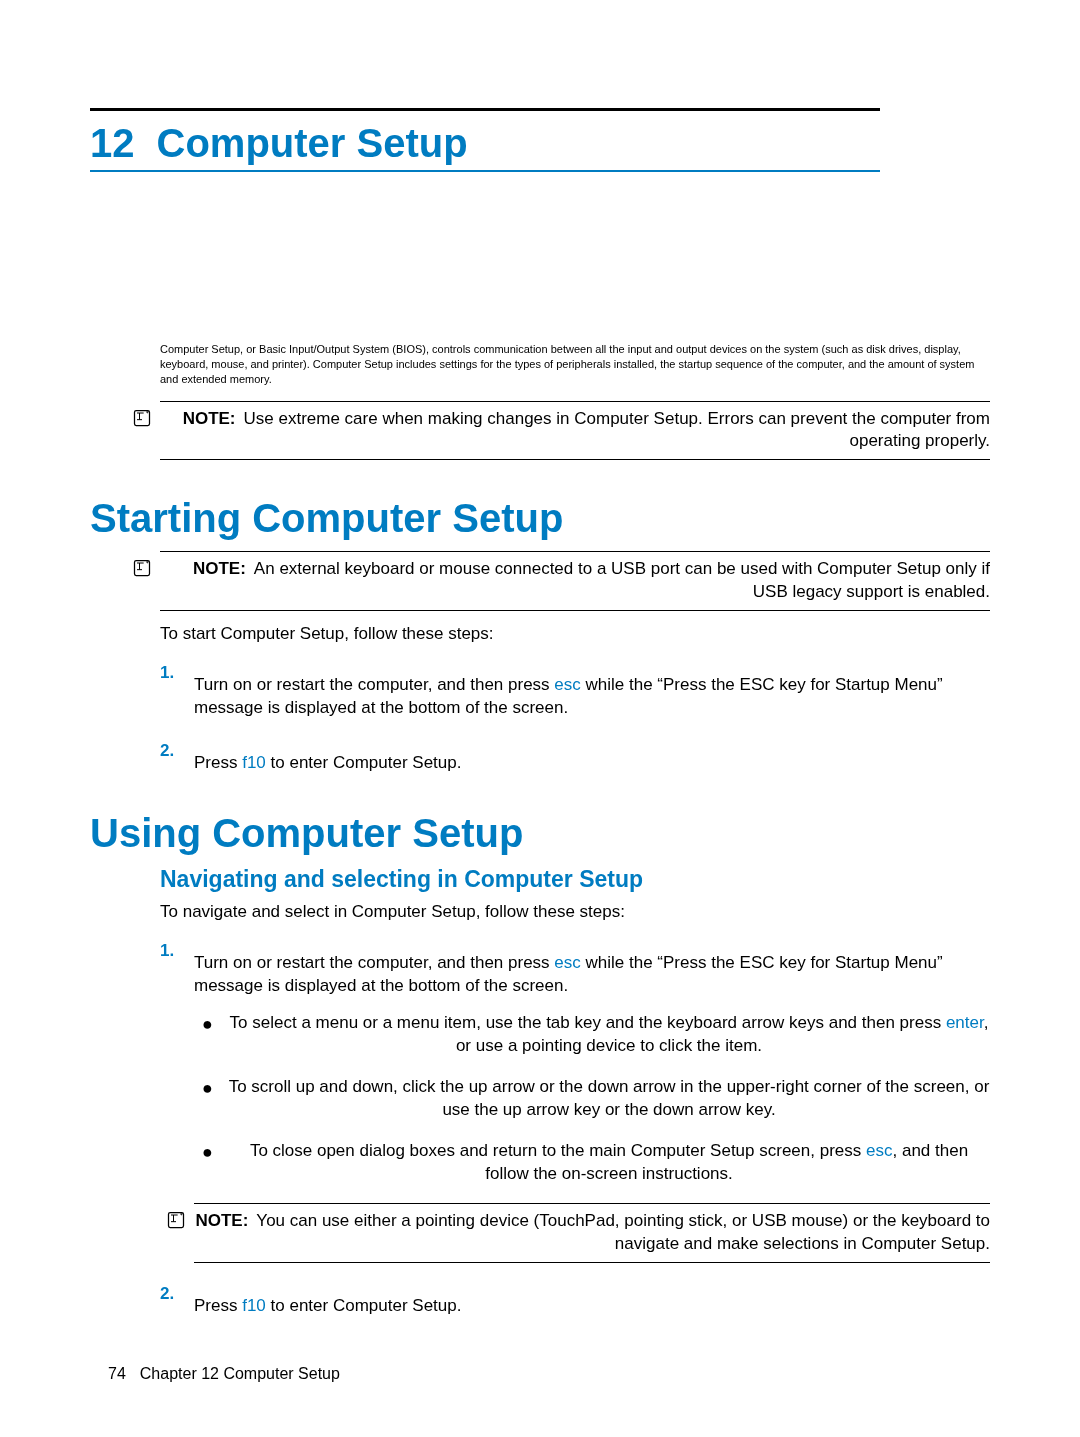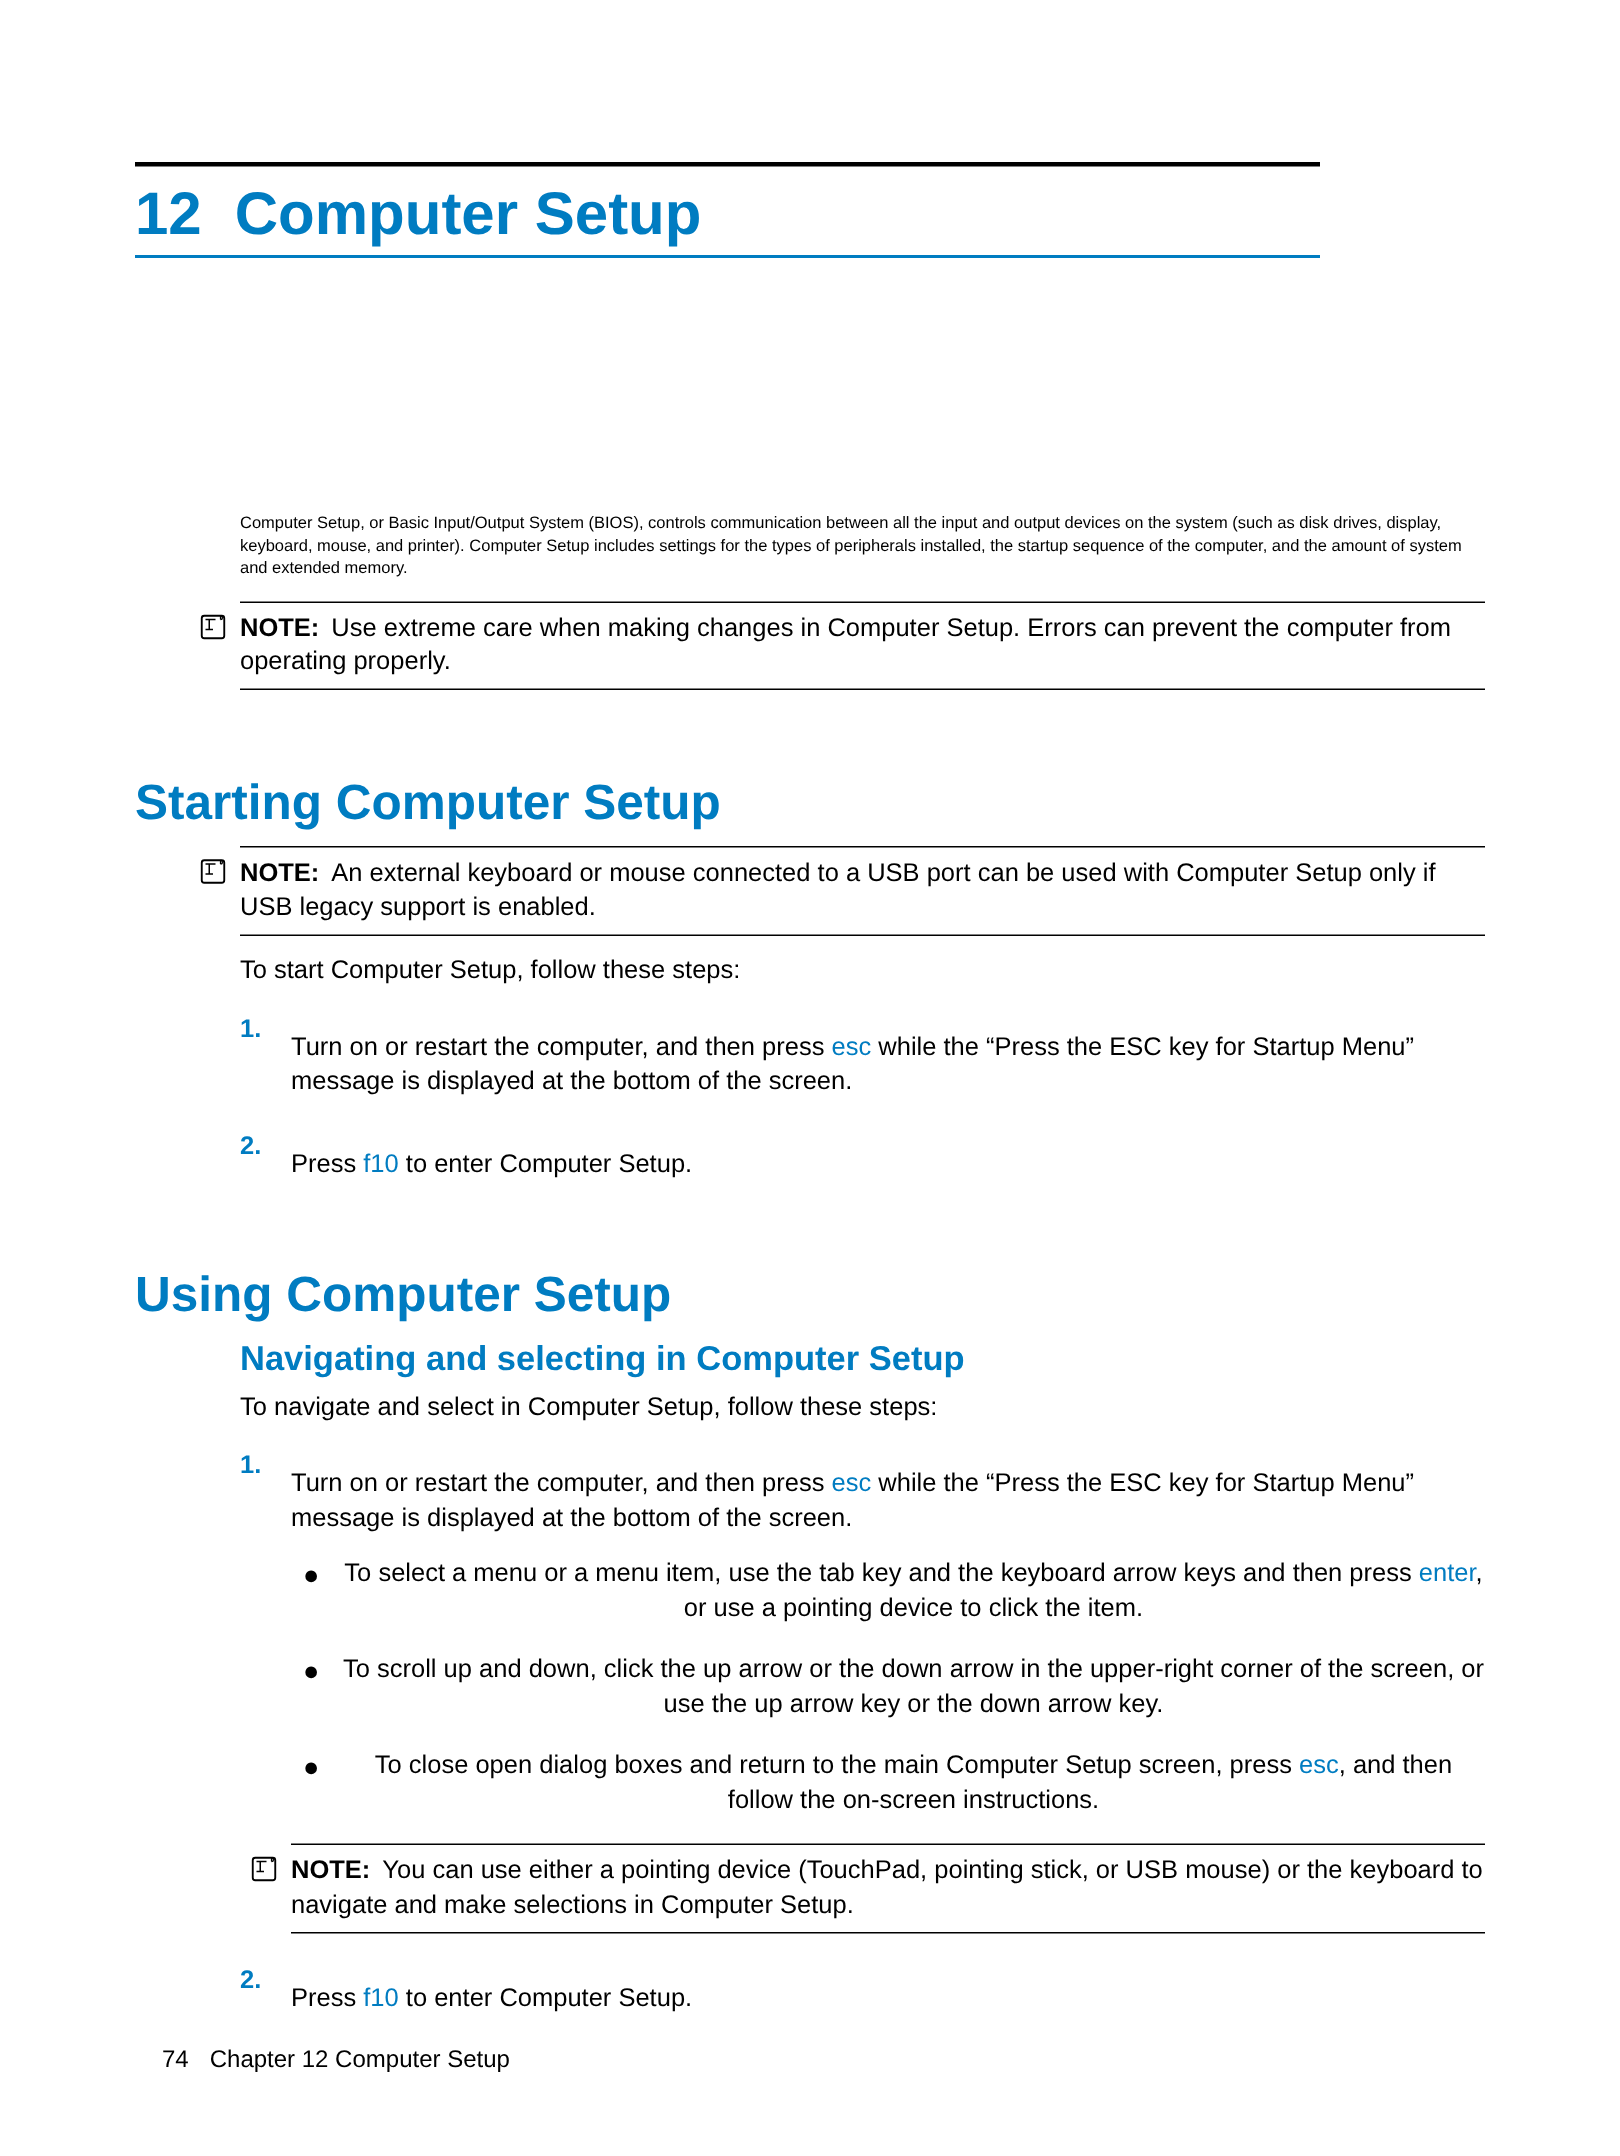--- a/index.html
+++ b/index.html
@@ -6,26 +6,26 @@
   html, body { width: 1080px; background: #fff; font-family: Arial, Helvetica, sans-serif; color: #000; }
   .page { padding: 108px 90px 40px 90px; min-height: 1437px; position: relative; }
   .top-rule { border-top: 3px solid #000; width: 790px; margin-bottom: 10px; }
   .bottom-rule { border-top: 2px solid #007CC1; width: 790px; margin-top: 4px; }
   h1.chapter-title { color: #007CC1; font-size: 40px; font-weight: bold; }
   .chapter-number { display: inline-block; margin-right: 22px; }
   .body-col { margin-left: 70px; }
   p.intro { font-size: 11px; line-height: 1.35; margin-top: 170px; }
   .note-block { margin-top: 14px; }
   .note-rule { border-top: 1px solid #000; }
-  .note-row { display: flex; align-items: flex-start; padding: 6px 0 6px 0; }
+  .note-row { display: flex; align-items: flex-start; padding: 6px 0 6px 0; text-align: right; }
   .note-icon { width: 20px; flex: 0 0 20px; margin-left: -28px; margin-right: 8px; }
   .note-label { font-weight: bold; margin-right: 8px; font-size: 17px; }
   .note-text { font-size: 17px; line-height: 1.35; }
   .note-row-content { flex: 1; }
-  h2.section-h2 { color: #007CC1; font-size: 33px; font-weight: bold; margin-top: 56px; margin-bottom: 10px; margin-left: 0; }
+  h2.section-h2 { color: #007CC1; font-size: 40px; font-weight: bold; margin-top: 36px; margin-bottom: 10px; margin-left: 0; }
   h3.section-h3 { color: #007CC1; font-size: 23px; font-weight: bold; margin-top: 2px; margin-bottom: 8px; }
   p.body { font-size: 17px; line-height: 1.35; margin-top: 12px; }
   ol.steps { list-style: none; margin-top: 16px; }
   ol.steps > li { display: flex; align-items: flex-start; margin-bottom: 20px; font-size: 17px; line-height: 1.35; }
   .step-num { color: #007CC1; font-weight: bold; width: 34px; flex: 0 0 34px; }
   .step-body { flex: 1; margin-top: 12px; }
   ul.bullets { list-style: none; margin-top: 14px; }
   ul.bullets > li { display: flex; align-items: flex-start; margin-bottom: 18px; font-size: 17px; line-height: 1.35; }
   .bullet-dot { width: 34px; flex: 0 0 34px; font-size: 18px; padding-left: 8px; }
   .bullet-body { flex: 1; text-align: center; }

